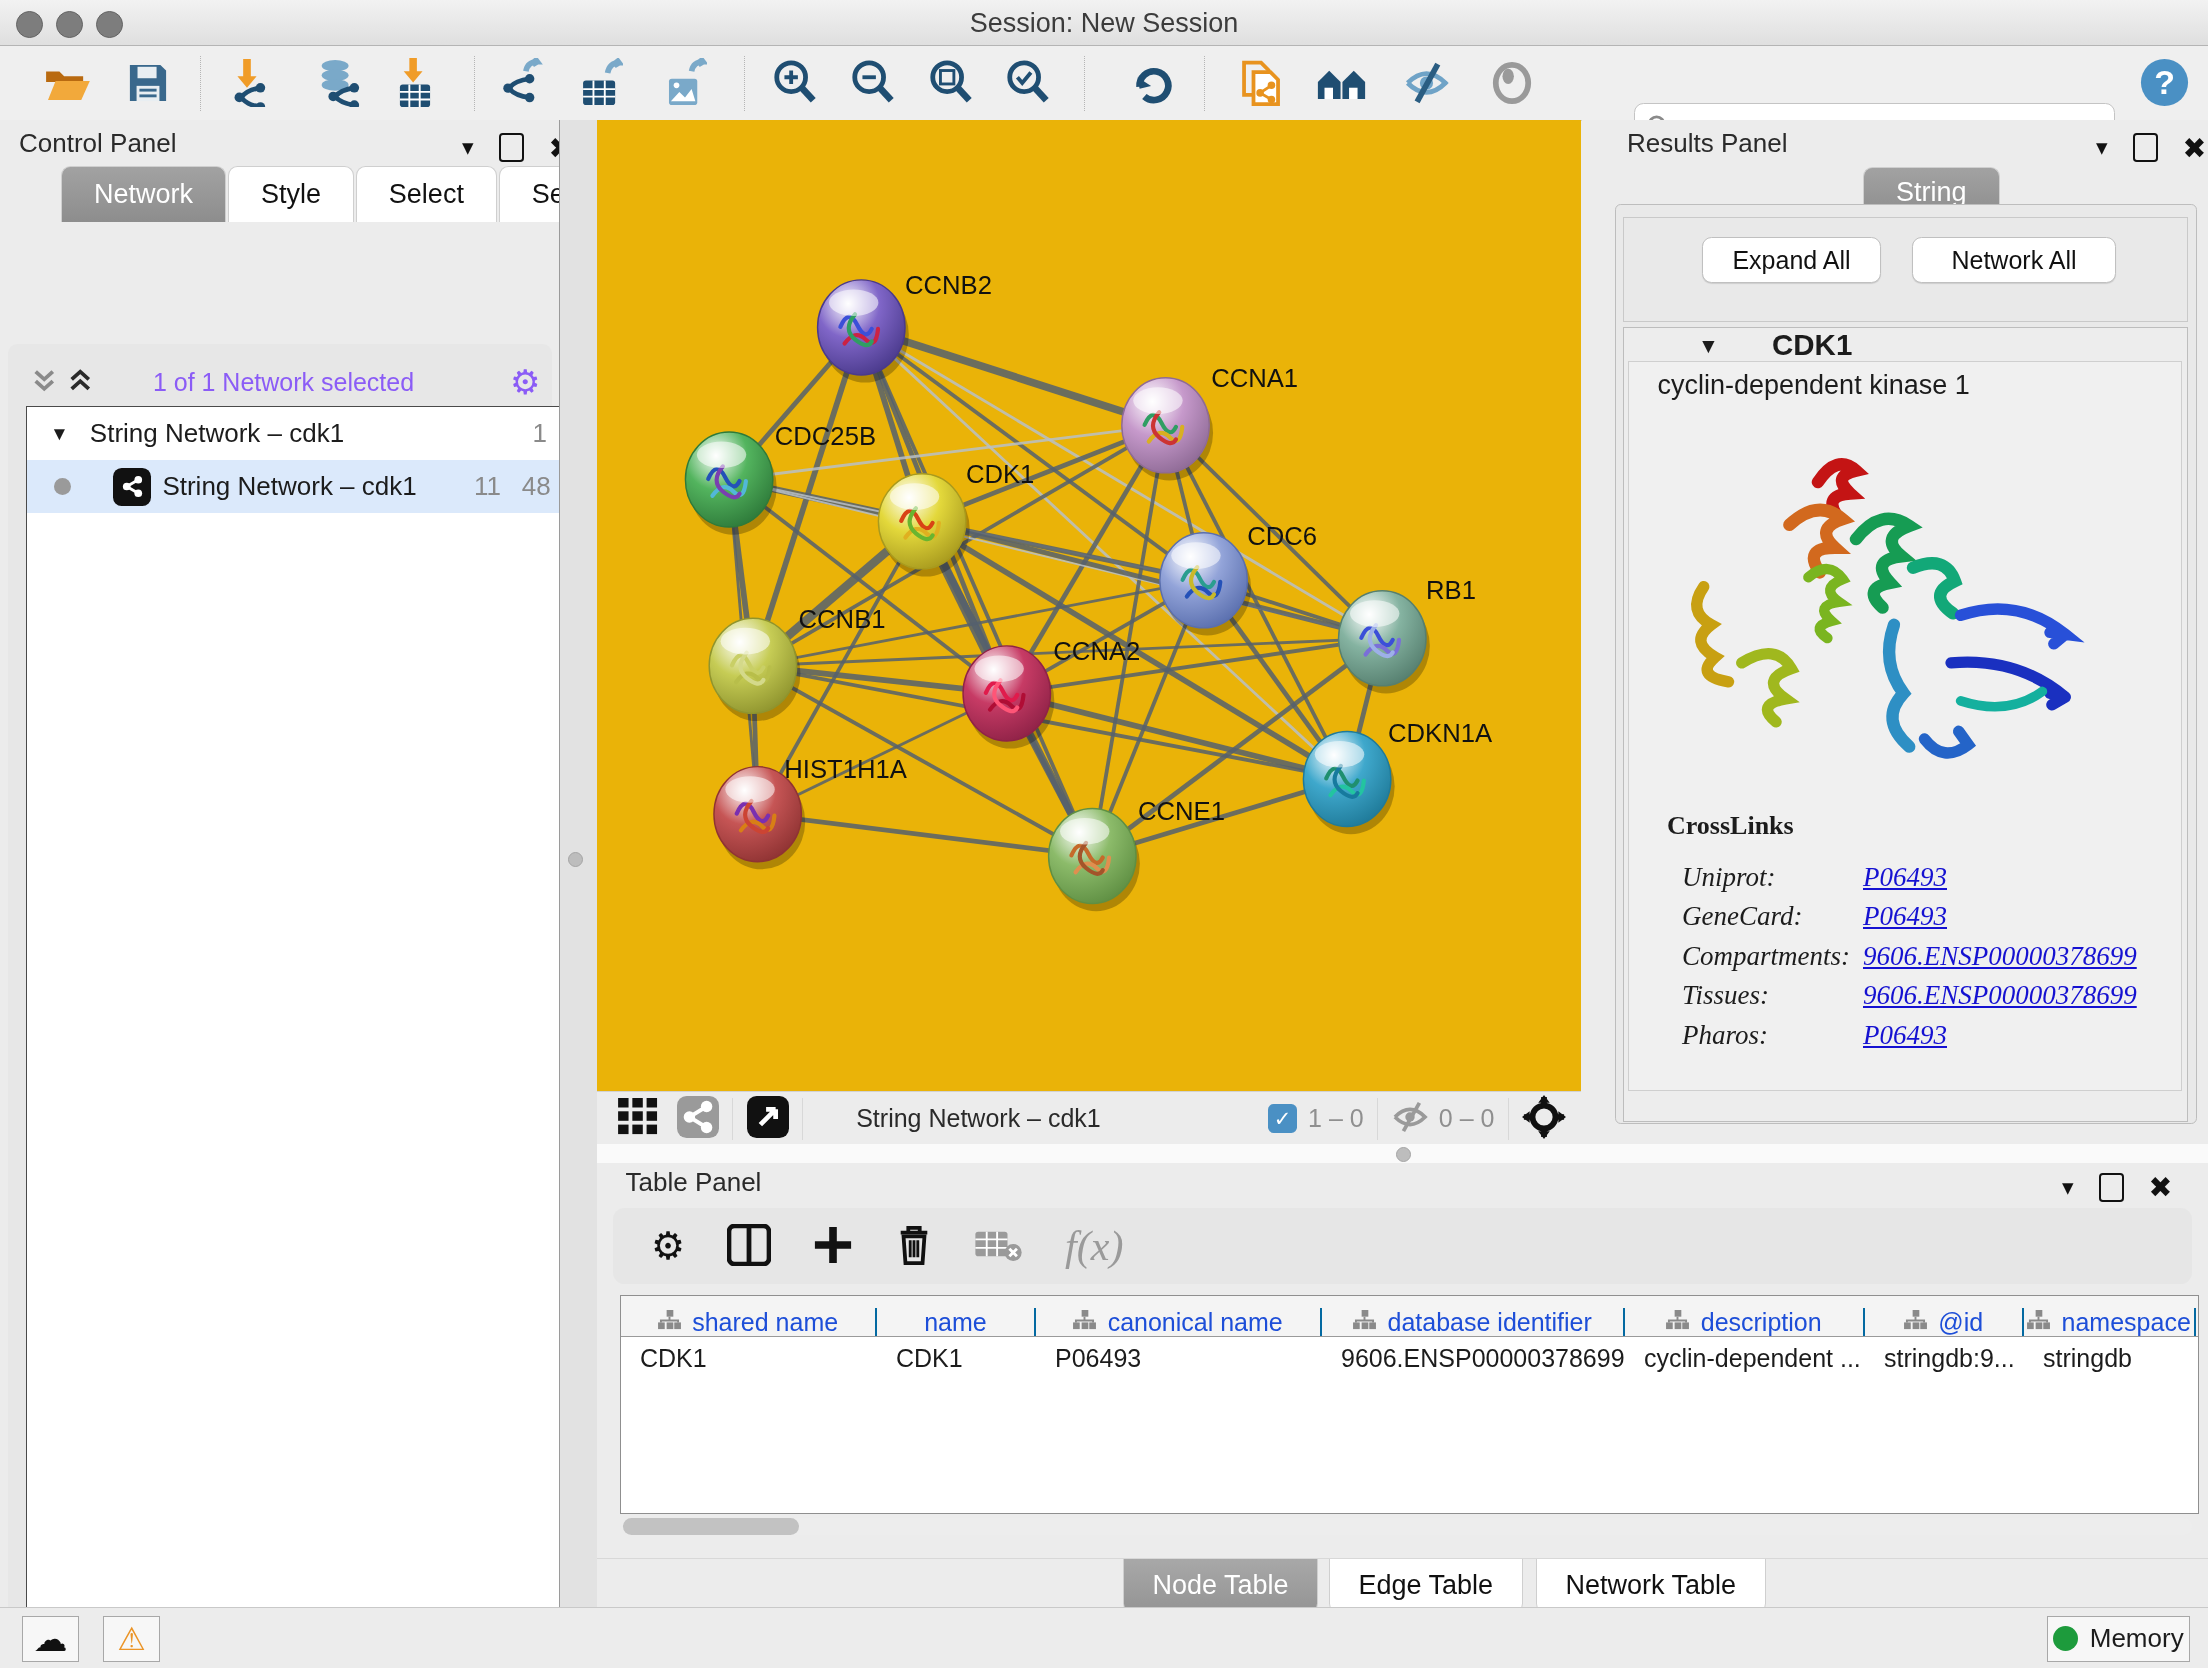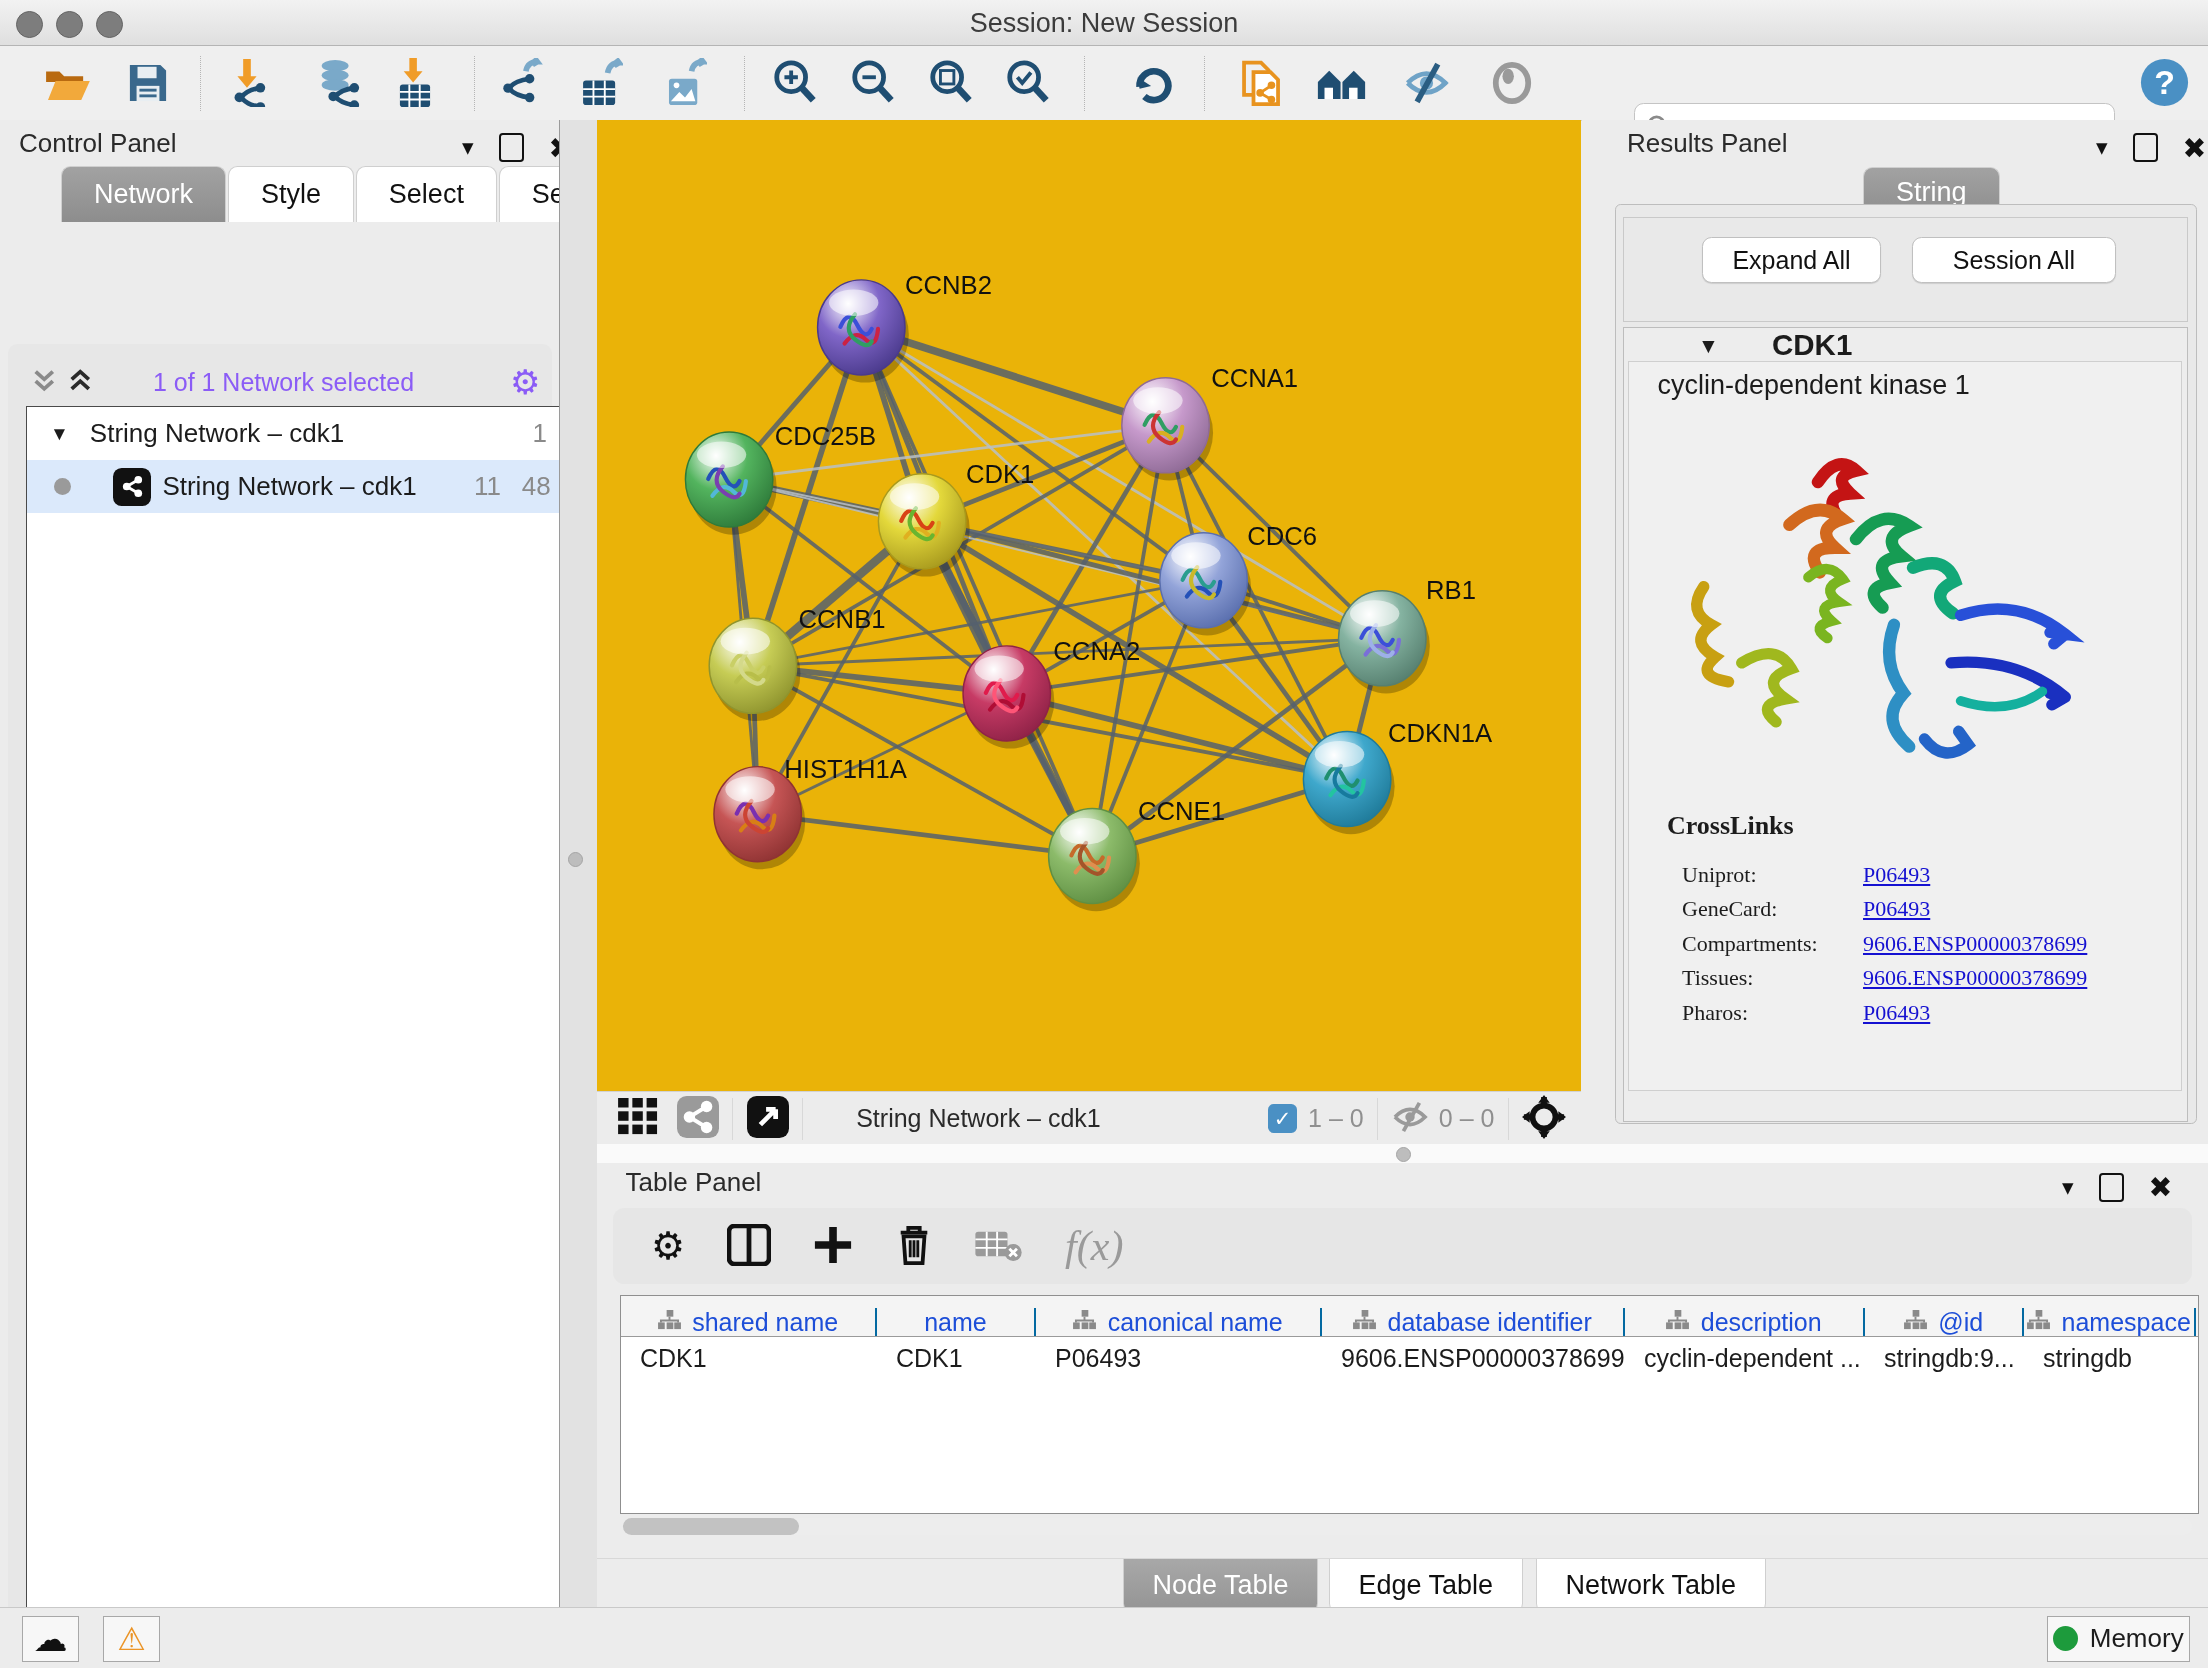--- a/index.html
+++ b/index.html
@@ -61,21 +61,21 @@
   #results-panel{left:1582px;top:120px;width:627px;height:1042px;background:#ececec;}
   #rp-outer{left:1615px;top:204px;width:580px;height:918px;background:#e9e9e9;
     border:1.9px solid #bdbdbd;border-radius:5.7px;}
   #rp-btnbox{left:1623px;top:217px;width:563px;height:103px;background:#e9e9e9;border:1.9px solid #c9c9c9;}
   .rp-btn{position:absolute;height:44px;background:#fff;border:1px solid #c0c0c0;border-radius:9.5px;
     font-size:25px;display:flex;align-items:center;justify-content:center;color:#111;
     box-shadow:0 1px 1px rgba(0,0,0,.12);}
   #rp-cdk1box{left:1623px;top:327px;width:563px;height:793px;background:#ededed;border:1.9px solid #bdbdbd;}
   #rp-cdk1-inner{left:1628px;top:361px;width:552px;height:728px;background:#f0f0f0;border:1.9px solid #cfcfcf;}
   .serif{font-family:"Liberation Serif","DejaVu Serif",serif;}
-  .xl-row{display:flex;font-size:22px;margin:8.6px 0 8.6px 53px;}
+  .xl-row{display:flex;font-size:27px;margin:8.6px 0 8.6px 53px;font-style:italic;}
   .xl-label{width:181px;color:#1c1c1c;}
   .xl-link{color:#1511d1;text-decoration:underline;}
   
   #strip-mid{left:597px;top:1144px;width:1611px;height:19px;background:#fafafa;}
   #table-panel{left:597px;top:1163px;width:1611px;height:444px;background:#ececec;}
   #tp-toolbar{left:613px;top:1208px;width:1579px;height:76px;background:#e6e6e6;border-radius:11.4px;
     display:flex;align-items:center;gap:42px;padding-left:38px;box-sizing:border-box;}
   .tp-ico{font-size:38px;color:#111;line-height:1;}
   #fx{font-family:"Liberation Serif",serif;font-style:italic;font-size:42px;color:#9a9a9a;}
   #node-table{left:620px;top:1295px;width:1577px;height:217px;background:#fff;border:1.9px solid #8f8f8f;
@@ -606,21 +606,21 @@
     <div class="panel-icons" style="left:514px;top:13.3px">
       <span class="p-ico">▾</span>
       <span class="float-box"></span>
       <span class="p-ico" style="font-size:28.5px;font-weight:bold">✖</span>
     </div>
     <div class="tab active abs" style="left:281px;top:47px;height:49px;line-height:49px;border-radius:9.5px">String</div>
   </div>
   <div id="rp-outer" class="abs"></div>
   <div id="rp-btnbox" class="abs"></div>
   <div class="rp-btn abs" style="left:1702px;top:237px;width:177px">Expand All</div>
-  <div class="rp-btn abs" style="left:1912px;top:237px;width:202px">Session All</div>
+  <div class="rp-btn abs" style="left:1912px;top:237px;width:202px">Network All</div>
   <div id="rp-cdk1box" class="abs">
     <span style="position:absolute;left:74px;top:5.7px;font-size:21px">▼</span>
     <span style="position:absolute;left:148px;top:0;font-size:29.5px;font-weight:bold">CDK1</span>
   </div>
   <div id="rp-cdk1-inner" class="abs">
     <div style="position:absolute;left:28.5px;top:7.6px;font-size:27px">cyclin-dependent kinase 1</div>
     <svg width="438" height="352" style="position:absolute;left:46px;top:63px" viewBox="0 0 460 370">
       <g fill="none" stroke-linecap="round">
         <path d="M150,60 q20,-30 40,-12 q-26,6 -6,24 q-30,2 -12,26" stroke="#c41414" stroke-width="13"></path>
         <path d="M120,105 q30,-28 56,-6 q-30,10 -8,30 q-34,0 -16,26" stroke="#d2691e" stroke-width="13"></path>

